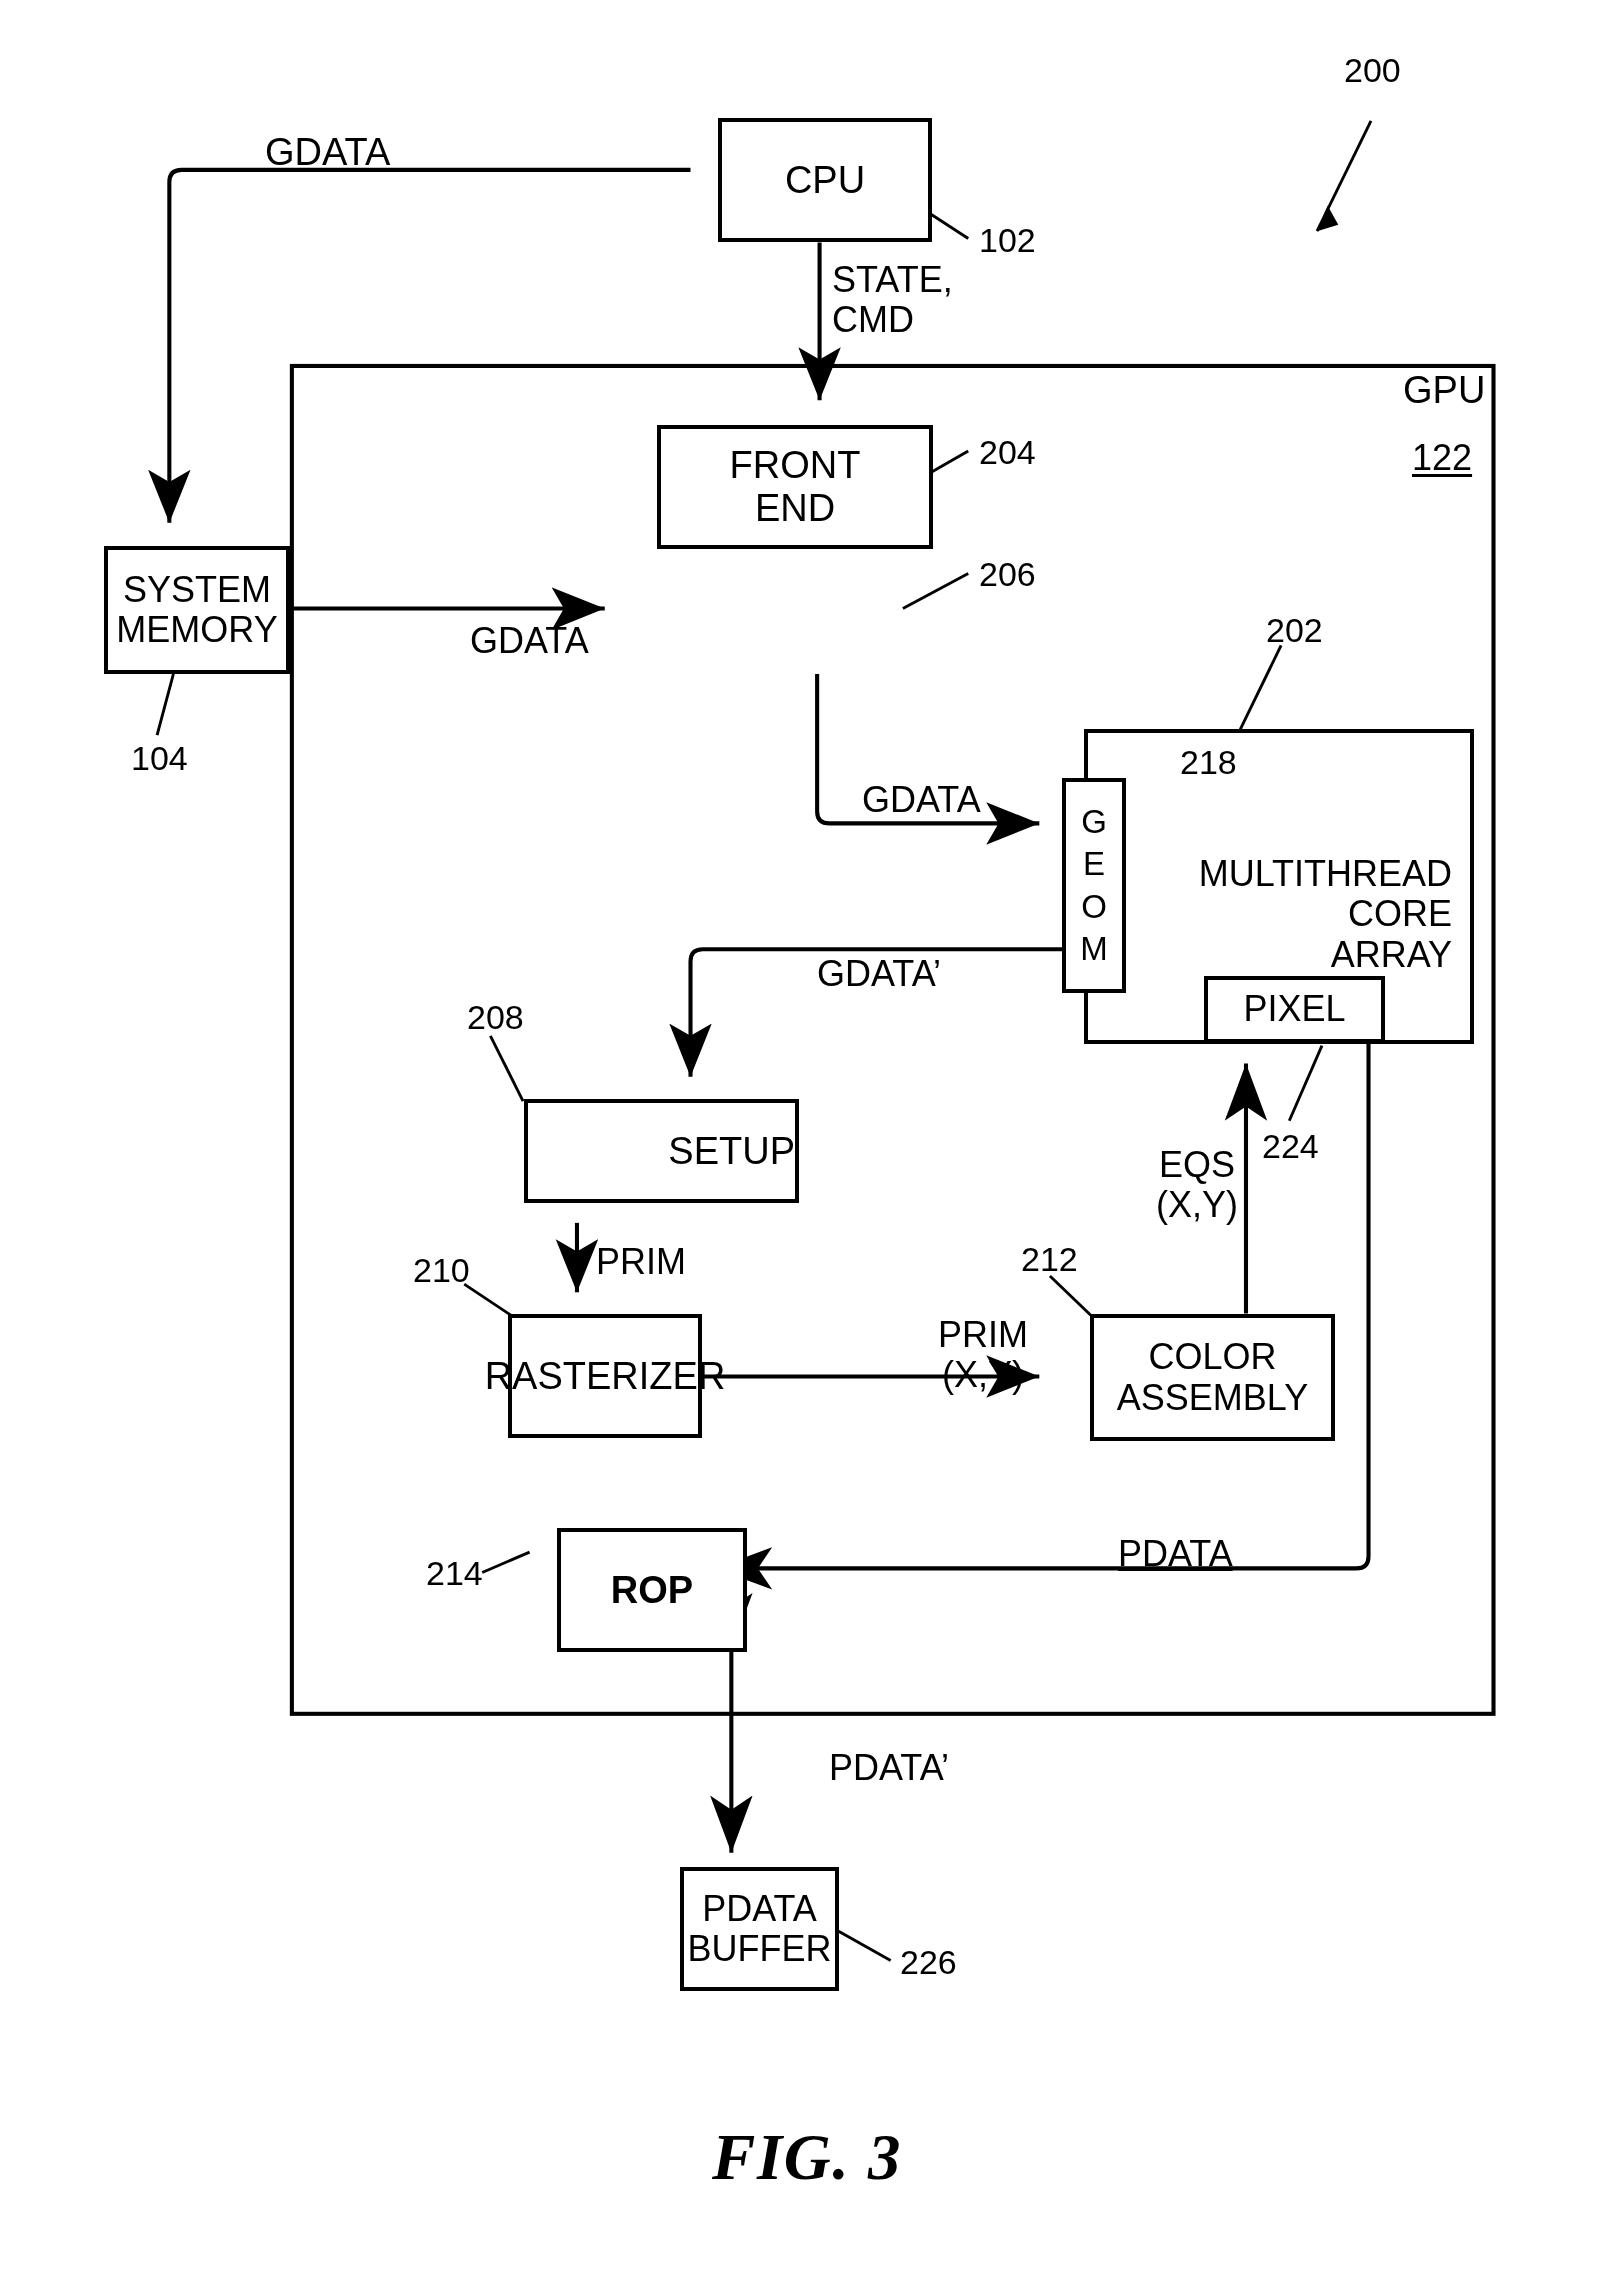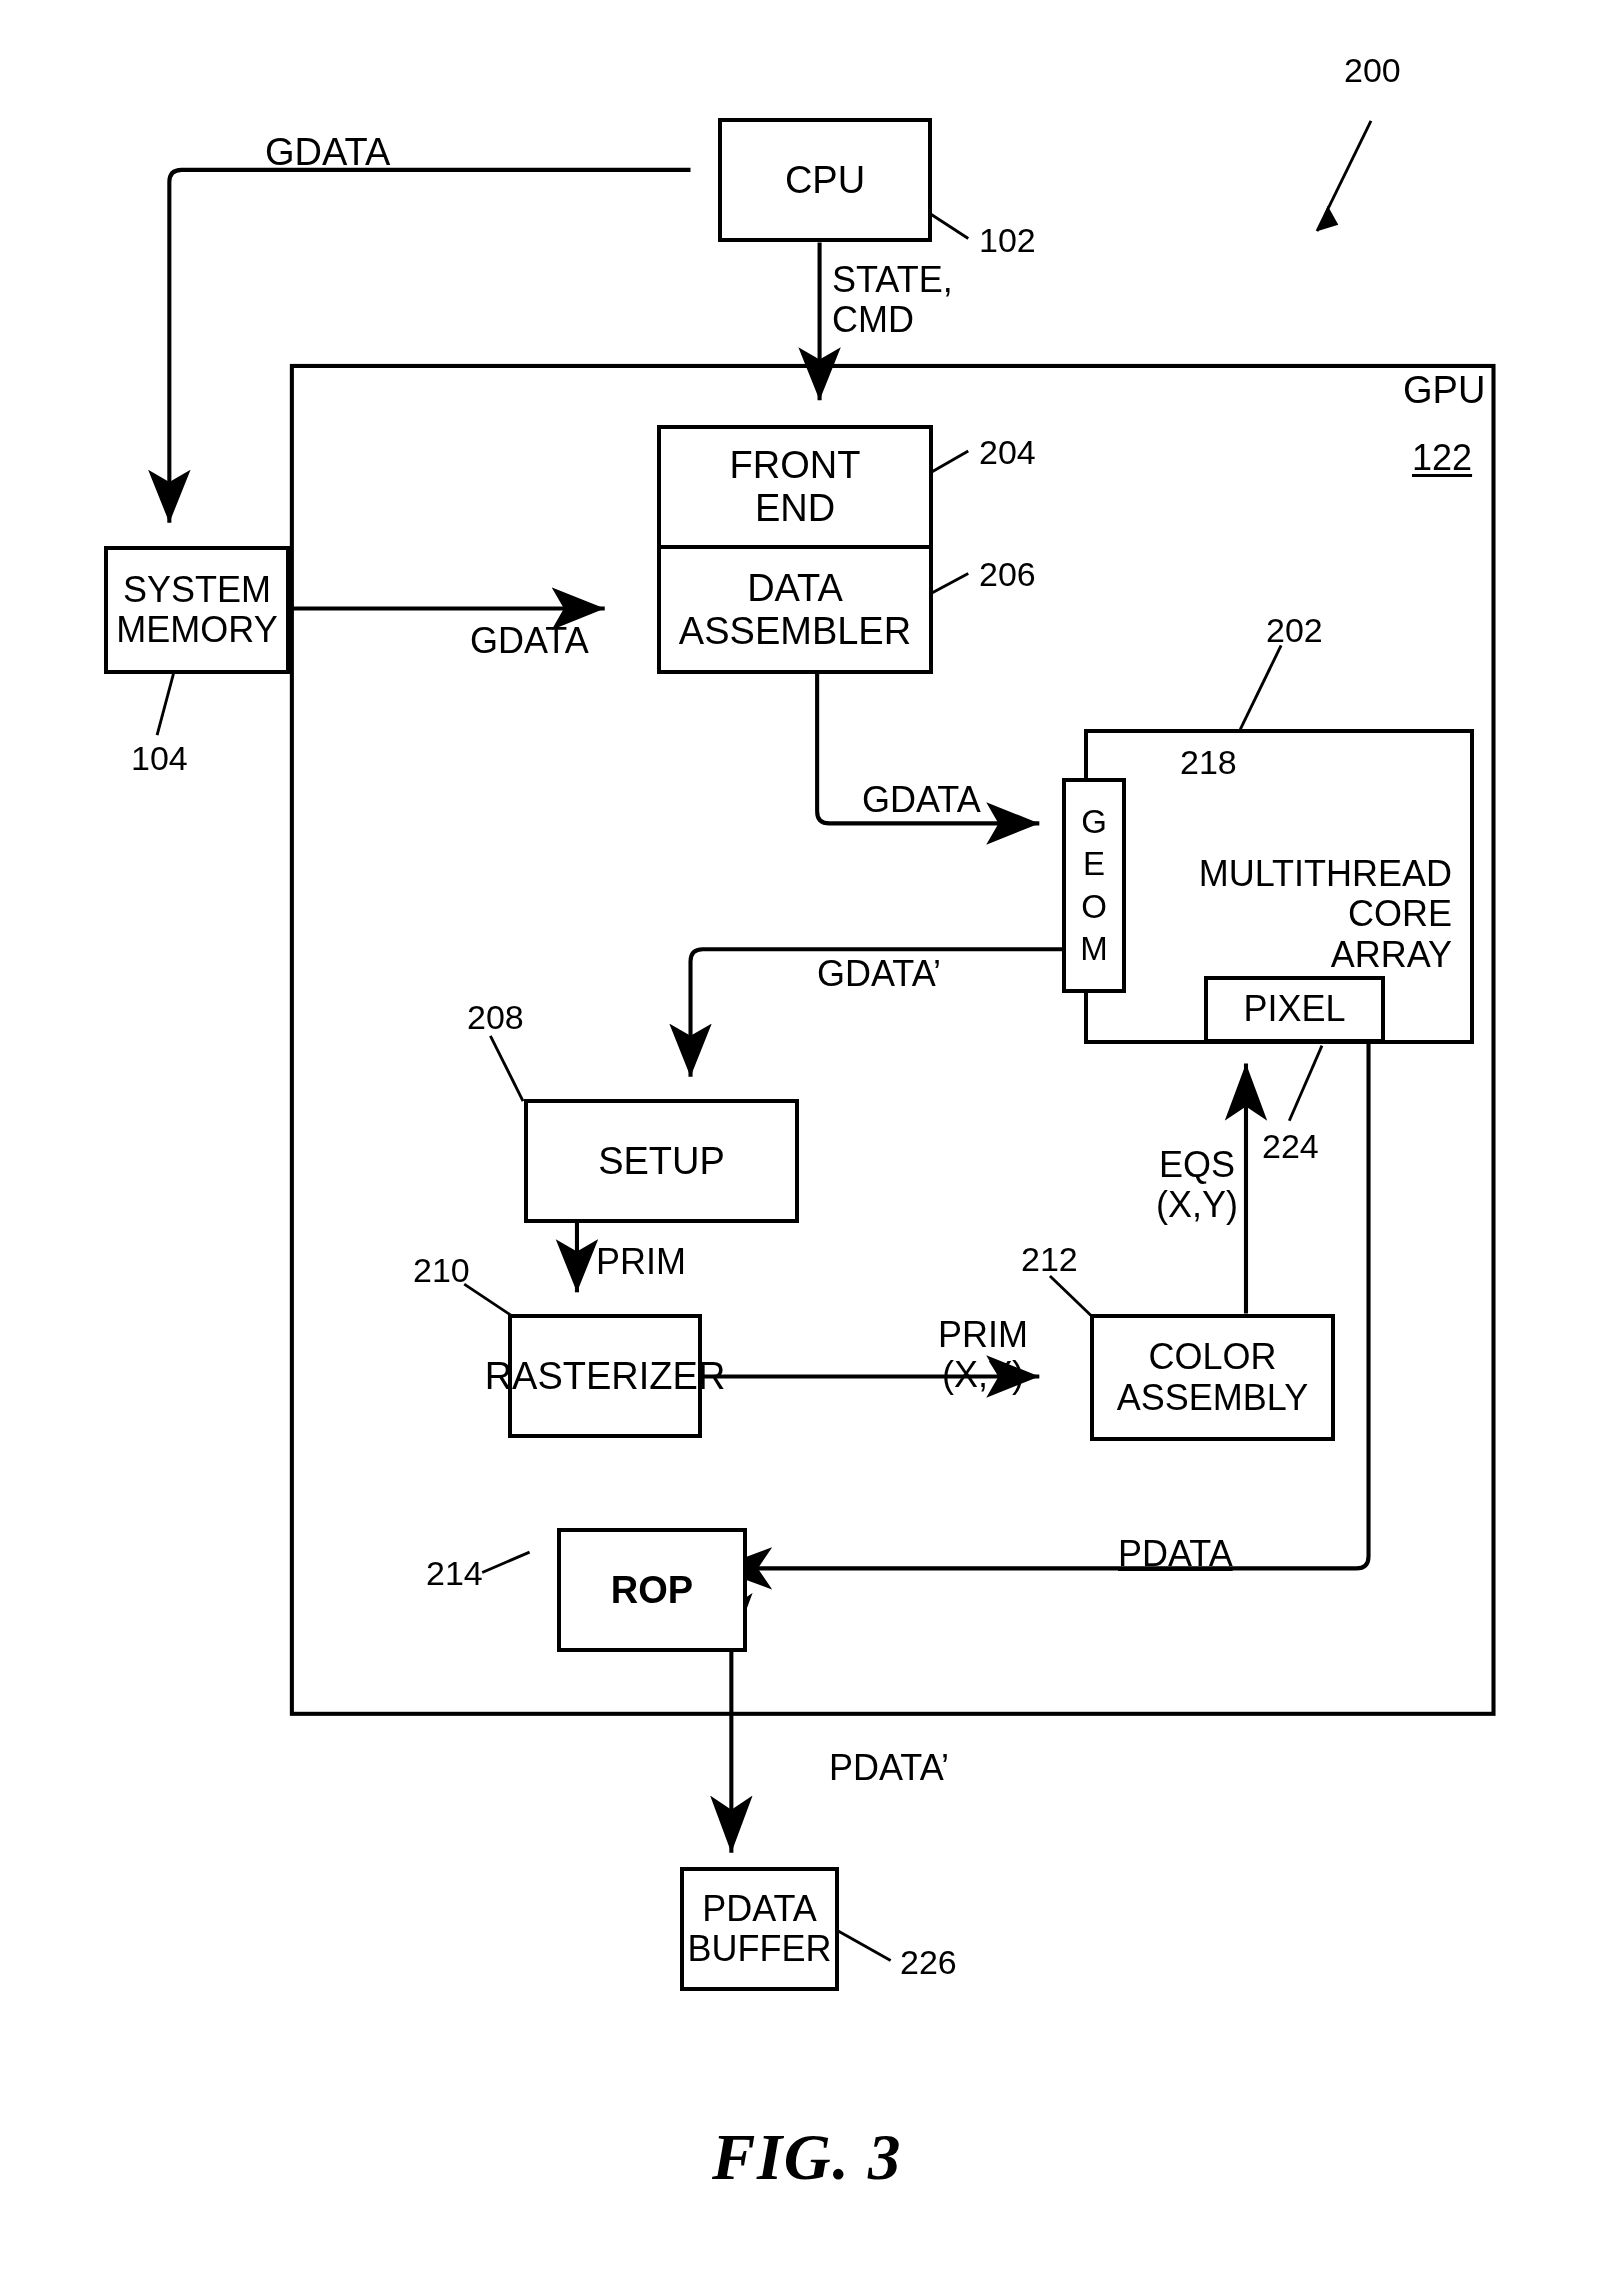--- a/index.html
+++ b/index.html
@@ -90,45 +90,41 @@
   <div class="box fs44" style="left:76px;top:546px;width:186px;height:128px;">
     <span>SYSTEM</span>
     <span>MEMORY</span>
   </div>
 
   <div class="box fs46" style="left:629px;top:425px;width:276px;height:124px;">
     <span>FRONT</span>
     <span>END</span>
   </div>
 
-  <div class="box fs46" style="left:629px;top:545px;width:276px;height:129px;">
-    <span>DATA</span>
-    <span>ASSEMBLER</span>
-  </div>
 
   <div class="box" style="left:1056px;top:729px;width:390px;height:315px;
               align-items:flex-end;justify-content:flex-start;
               padding:121px 18px 0 4px;font-size:36px;">
     <span>MULTITHREAD</span>
     <span>CORE</span>
     <span>ARRAY</span>
   </div>
 
   <div class="vstack" style="left:1062px;top:778px;width:64px;height:215px;">
     <span>G</span>
     <span>E</span>
     <span>O</span>
     <span>M</span>
   </div>
 
   <div class="box fs44" style="left:1176px;top:976px;width:181px;height:67px;">
     <span>PIXEL</span>
   </div>
 
-  <div class="box fs46" style="left:496px;top:1099px;width:275px;height:124px;">
+  <div class="box fs46" style="left:496px;top:1099px;width:275px;height:104px;align-items:flex-end;">
     <span>SETUP</span>
   </div>
 
   <div class="box fs46" style="left:480px;top:1314px;width:194px;height:124px;">
     <span>RASTERIZER</span>
   </div>
 
   <div class="box fs44" style="left:1062px;top:1314px;width:245px;height:127px;">
     <span>COLOR</span>
     <span>ASSEMBLY</span>

